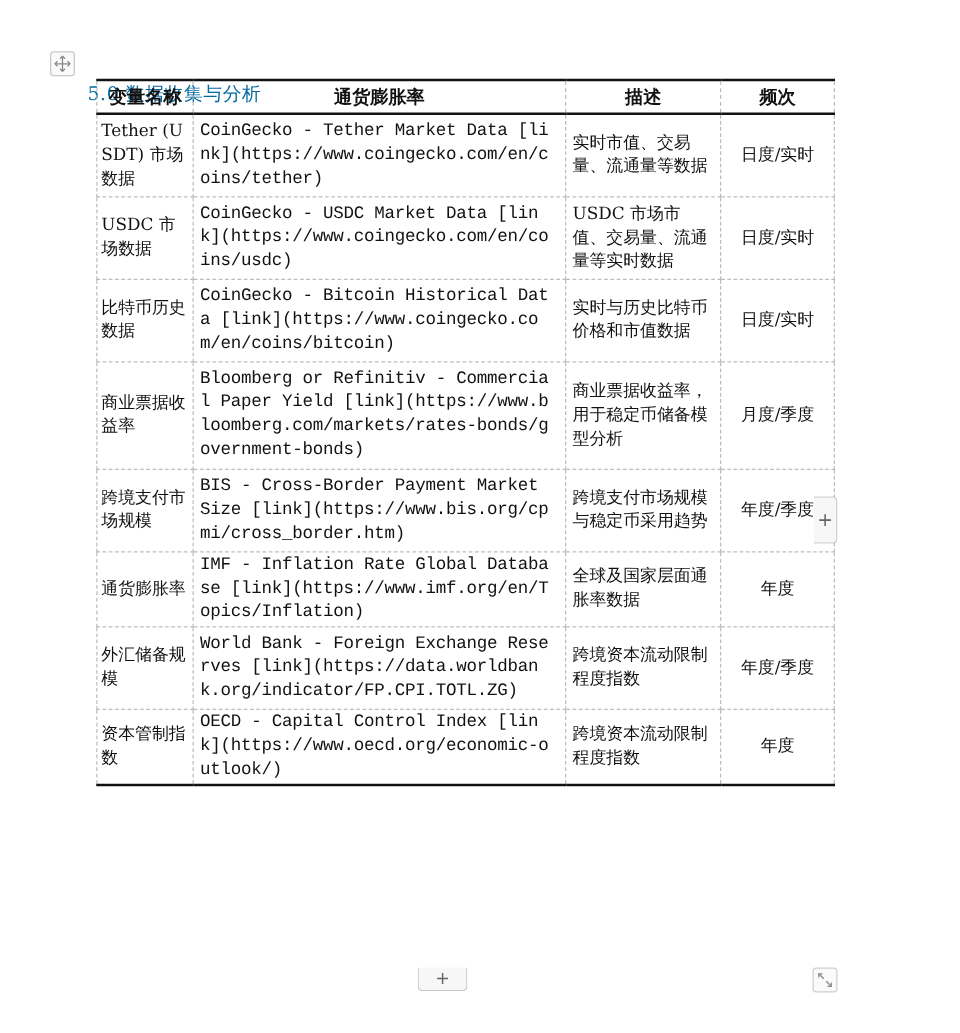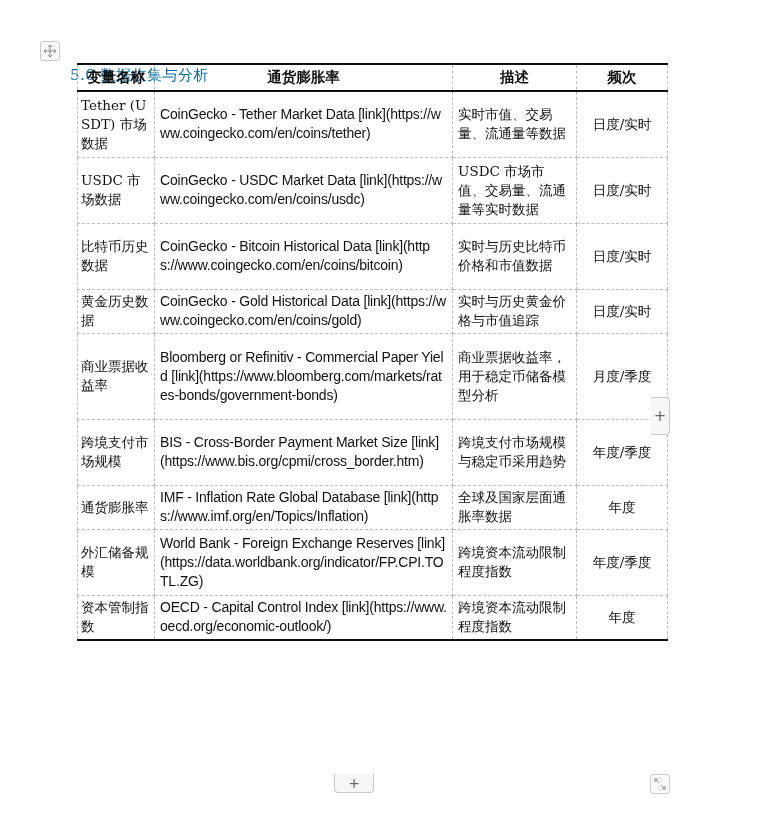--- a/index.html
+++ b/index.html
@@ -70,21 +70,21 @@
     padding: 1px 5px;
     vertical-align: middle;
     line-height: 19px;
     word-break: break-all;
     overflow-wrap: anywhere;
   }
   table.data-table tr:last-child td {
     border-bottom: 2px solid #111;
   }
   table.data-table td.var { padding: 1px 3px; }
-  table.data-table td.src { text-align: left; font-family: Liberation Sans, sans-serif; font-size: 14px; letter-spacing: -0.2px; margin-left: 32px; }
+  table.data-table td.src { text-align: left; font-family: Liberation Mono, monospace; font-size: 14px; letter-spacing: -0.2px; margin-left: 32px; }
   table.data-table td.desc { text-align: left; }
   table.data-table td.freq { text-align: center; }
 
   .add-col-button {
     position: absolute;
     left: 651px;
     top: 397px;
     width: 19px;
     height: 38px;
     border: 1px solid #c8c8c8;
@@ -177,26 +177,20 @@
       <td class="src">CoinGecko - USDC Market Data [link](https://www.coingecko.com/en/coins/usdc)</td>
       <td class="desc">USDC 市场市值、交易量、流通量等实时数据</td>
       <td class="freq">日度/实时</td>
     </tr>
     <tr style="height:66px">
       <td class="var">比特币历史数据</td>
       <td class="src">CoinGecko - Bitcoin Historical Data [link](https://www.coingecko.com/en/coins/bitcoin)</td>
       <td class="desc">实时与历史比特币价格和市值数据</td>
       <td class="freq">日度/实时</td>
     </tr>
-    <tr style="height:44px">
-      <td class="var">黄金历史数据</td>
-      <td class="src">CoinGecko - Gold Historical Data [link](https://www.coingecko.com/en/coins/gold)</td>
-      <td class="desc">实时与历史黄金价格与市值追踪</td>
-      <td class="freq">日度/实时</td>
-    </tr>
     <tr style="height:86px">
       <td class="var">商业票据收益率</td>
       <td class="src">Bloomberg or Refinitiv - Commercial Paper Yield [link](https://www.bloomberg.com/markets/rates-bonds/government-bonds)</td>
       <td class="desc">商业票据收益率，用于稳定币储备模型分析</td>
       <td class="freq">月度/季度</td>
     </tr>
     <tr style="height:66px">
       <td class="var">跨境支付市场规模</td>
       <td class="src">BIS - Cross-Border Payment Market Size [link](https://www.bis.org/cpmi/cross_border.htm)</td>
       <td class="desc">跨境支付市场规模与稳定币采用趋势</td>

